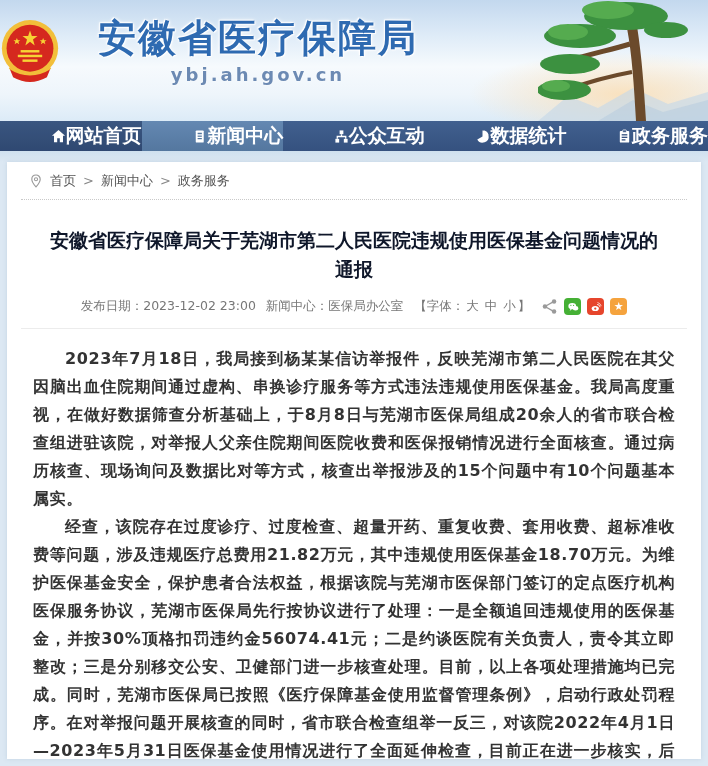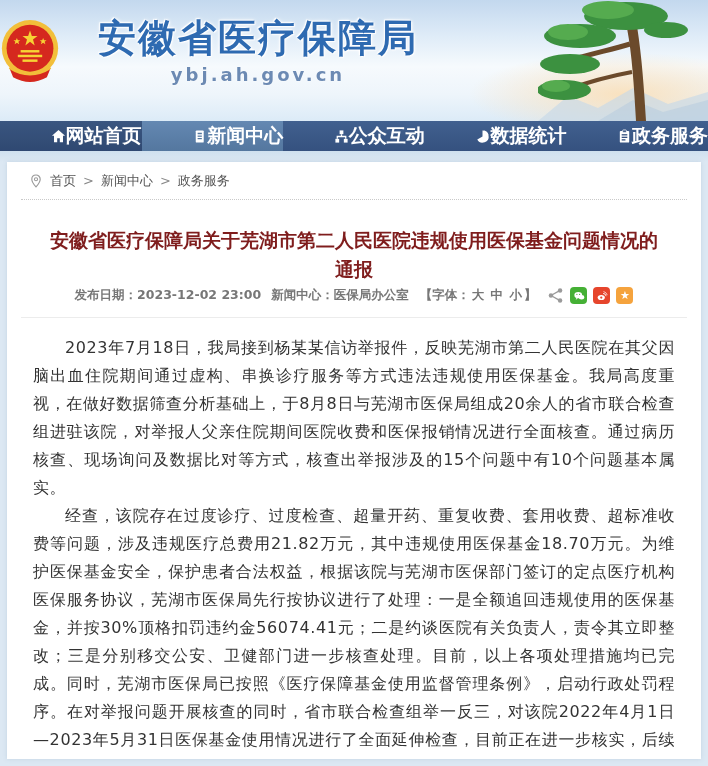--- a/index.html
+++ b/index.html
@@ -61,42 +61,42 @@
     height: 38px; margin: 0 14px; padding-left: 8px;
     border-bottom: 1px dotted #c9c9c9;
     font-size: 13px; color: #555;
   }
   .breadcrumb svg { width: 14px; height: 14px; }
   .crumb { cursor: pointer; }
   .crumb-sep { color: #888; }
 
   .article-title {
     margin: 26px 34px 0; text-align: center;
-    font-size: 19px; font-weight: bold; color: #7f1d1d; line-height: 1.5;
+    font-size: 19px; font-weight: bold; color: #0f172a; line-height: 1.5;
   }
   .meta-row {
-    margin: 4px 14px 0; padding-bottom: 13px;
+    margin: 15px 14px 0; padding-bottom: 13px;
     border-bottom: 1px solid #ececec;
     display: flex; align-items: center; justify-content: center; gap: 10px;
-    font-size: 12.5px; color: #777; font-weight: bold;
+    font-size: 12.5px; color: #777;
   }
   .meta-item { white-space: nowrap; }
   .font-sizer span { cursor: pointer; padding: 0 1px; }
   .share-icons { display: flex; align-items: center; gap: 6px; }
   .share-icons .sicon { width: 17px; height: 17px; cursor: pointer; display: block; }
   .badge { width: 17px; height: 17px; border-radius: 4px; display: flex; align-items: center; justify-content: center; cursor: pointer; }
   .badge svg { width: 12px; height: 12px; }
   .badge-wechat { background: #45b035; }
   .badge-weibo  { background: #e6452c; }
   .badge-star   { background: #f5a33d; color: #fff; font-size: 11px; line-height: 1; }
 
   .article-body { padding: 16px 26px 0; }
   .article-body p {
     font-size: 16px; color: #333; line-height: 28px; letter-spacing: 0.6px;
-    text-align: justify; text-indent: 2em;
+    text-align: justify; text-indent: 2em; font-weight: bold;
   }
 </style>
 </head>
 <body>
 
 <div class="header">
   <svg class="tree-svg" viewBox="0 0 170 121" preserveAspectRatio="none">
     <path d="M0 121 L30 96 L60 108 L95 88 L130 104 L170 92 L170 121 Z" fill="#c6d8e8" opacity="0.65"></path>
     <path d="M60 121 L95 100 L125 112 L170 100 L170 121 Z" fill="#b3c9de" opacity="0.5"></path>
     <path d="M98 121 C96 85 94 55 89 28 L99 26 C104 58 106 88 108 121 Z" fill="#6b4a2b"></path>

